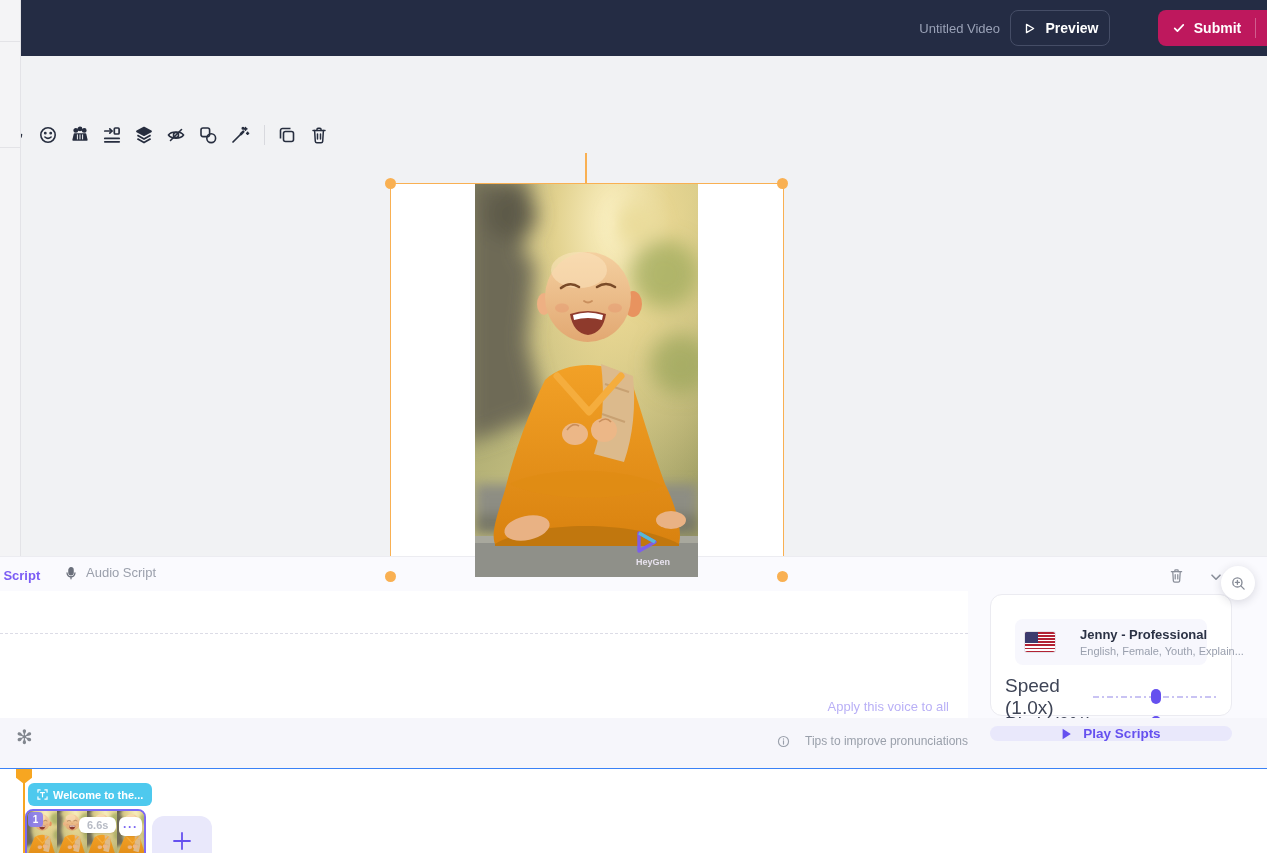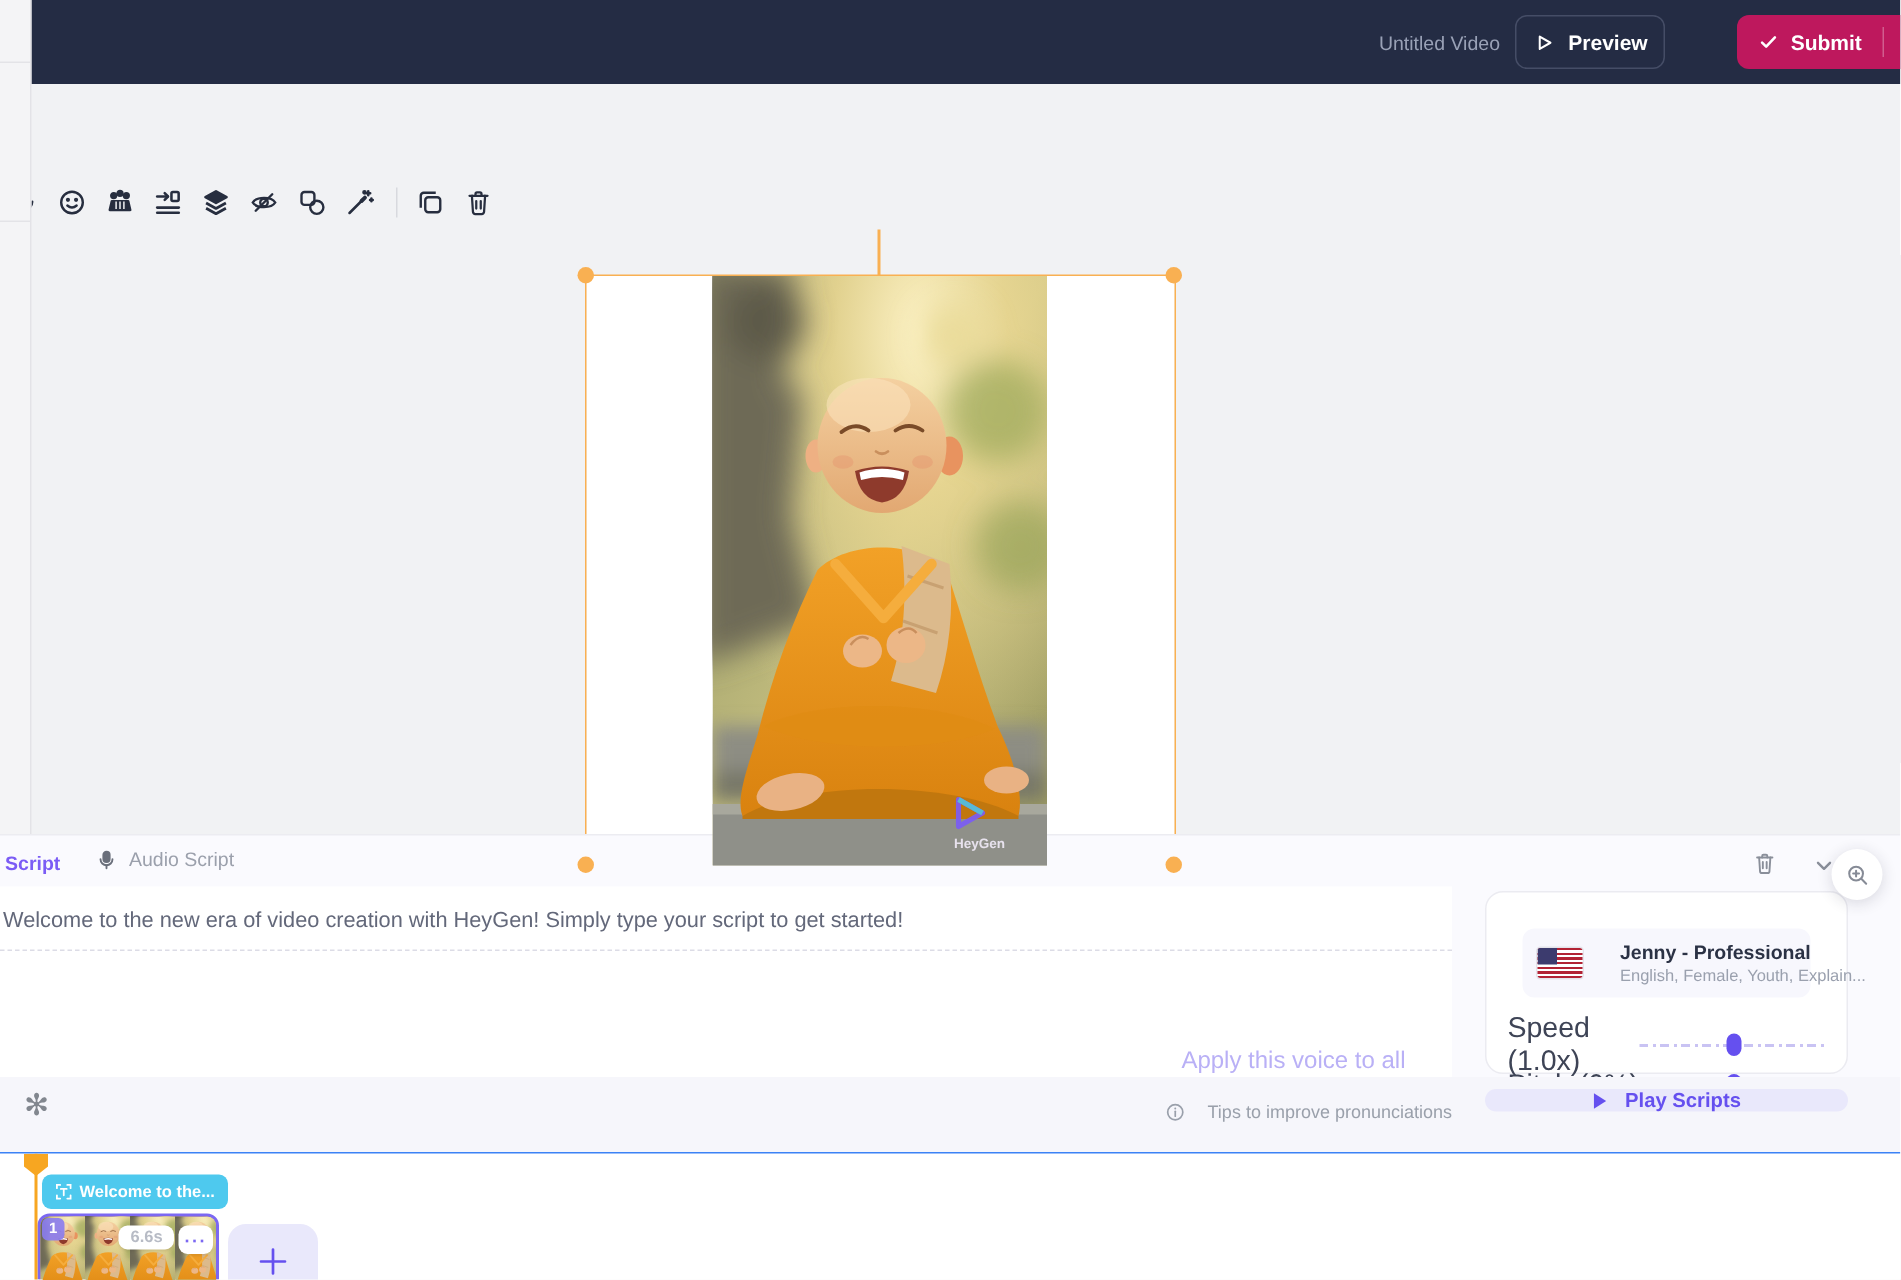--- a/index.html
+++ b/index.html
@@ -50,21 +50,21 @@
     cursor:pointer; white-space:nowrap; }
   .tab-audio { position:absolute; left:64px; top:8px; display:flex; align-items:center; gap:8px;
     cursor:pointer; }
   .tab-audio .lbl { font-size:13px; color:#9ba0ac; }
   .panel-ic { position:absolute; color:#8a8f9a; cursor:pointer; }
 
   .script-editor { position:absolute; left:0; top:34px; width:968px; height:128px; background:#fff; }
   .script-text { position:absolute; left:2px; top:14px; width:940px; font-size:14.5px; color:#63687a;
     line-height:18px; }
   .script-dashes { position:absolute; left:0; top:42px; width:968px; border-top:1.5px dashed #dcdce6; }
-  .apply-voice { position:absolute; right:31px; top:108px; font-size:16px; color:#b9b0f6; cursor:pointer; }
+  .apply-voice { position:absolute; right:19px; top:108px; font-size:13px; color:#b9b0f6; cursor:pointer; }
 
   .voice-card { position:absolute; left:990px; top:37px; width:242px; height:122px; background:#fff;
     border:1px solid #ebebf1; border-radius:12px; }
   .voice-row { margin:24px; height:46px; background:#f7f7fd; border-radius:8px; display:flex;
     align-items:center; padding:0 10px; gap:25px; cursor:pointer; }
   .flag { position:relative; width:30px; height:20px; border-radius:2px; overflow:hidden; flex:none;
     background:repeating-linear-gradient(180deg,#b22234 0 1.6px,#fff 1.6px 3.1px); box-shadow:0 0 0 1px #e3e3ea; }
   .flag .canton { position:absolute; left:0; top:0; width:13px; height:10.5px; background:#3c3b6e; }
   .voice-name { font-size:13px; font-weight:bold; color:#2b3245; line-height:15px; }
   .voice-traits { font-size:11px; color:#9aa0ae; margin-top:3px; white-space:nowrap; }
@@ -345,21 +345,20 @@
           <path d="M8.5,9 v5 M11.5,9 v5"></path>
       </svg>
     </div>
     <div class="panel-ic" style="left:1208px; top:12px;">
       <svg width="16" height="16" viewBox="0 0 18 18" fill="none" stroke="currentColor" stroke-width="1.8" stroke-linecap="round" stroke-linejoin="round">
         <path d="M4.5,7 L9,11.5 L13.5,7"></path>
       </svg>
     </div>
 
     <div class="script-editor">
-      <div class="script-text">Welcome to the new era of video creation with HeyGen! Simply type your script to get started!</div>
       <div class="script-dashes"></div>
       <span class="apply-voice">Apply this voice to all</span>
     </div>
 
     <div class="voice-card">
       <div class="voice-row">
         <div class="flag">
             <div class="canton"></div>
           </div>
         <div>

